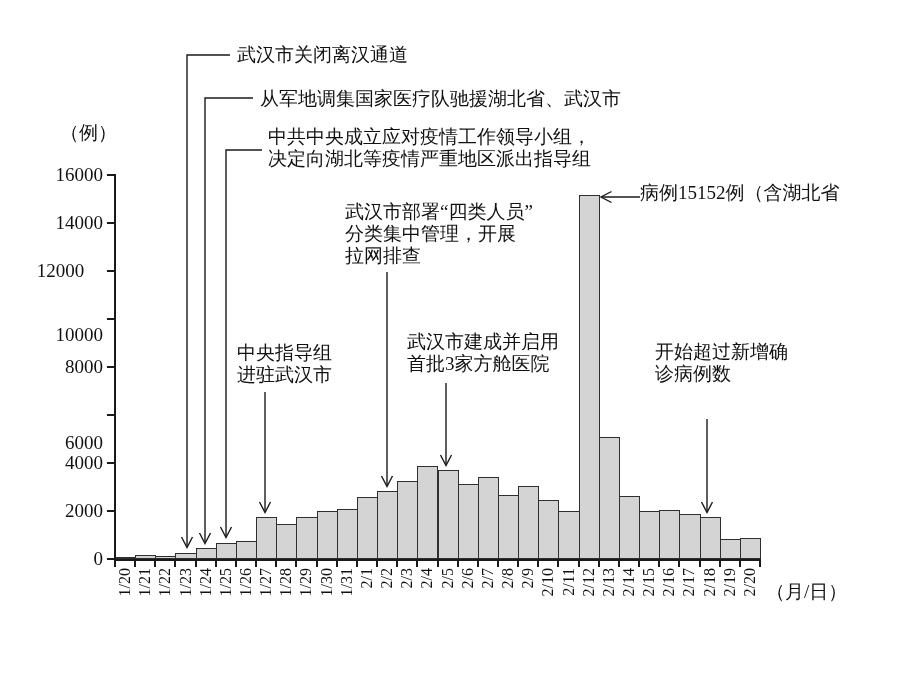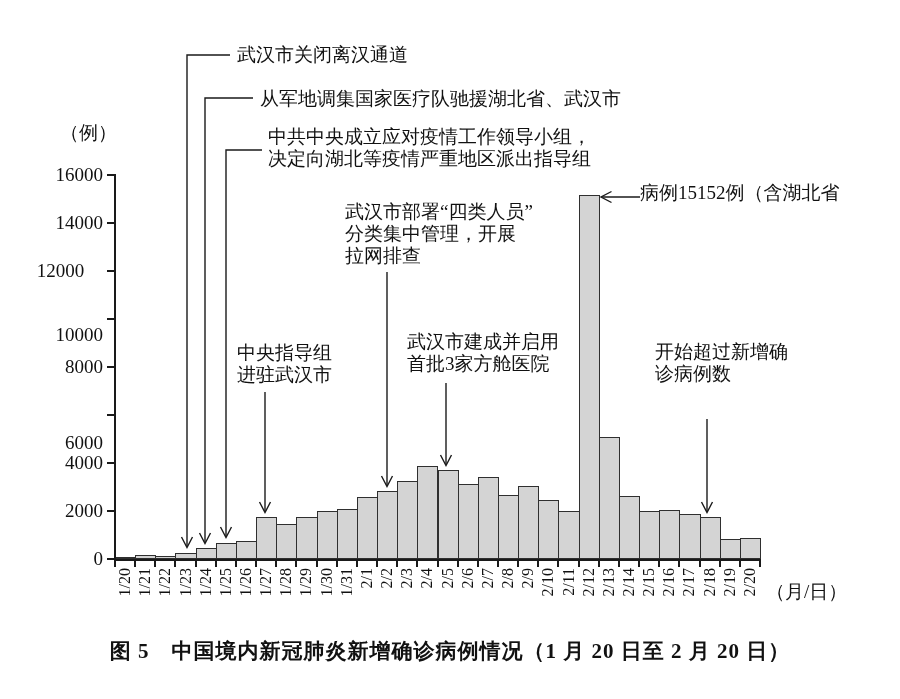--- a/index.html
+++ b/index.html
@@ -228,14 +228,13 @@
 
   <div class="annotation" style="left:640px;top:182px;">
     <div>病例15152例（含湖北省</div>
   </div>
 
   <div class="annotation" style="left:655px;top:341px;">
     <div>开始超过新增确</div>
     <div>诊病例数</div>
   </div>
 
-  <div id="caption">图 5　中国境内新冠肺炎新增确诊病例情况（1 月 20 日至 2 月 20 日）</div>
 </div>
 
 </body></html>

